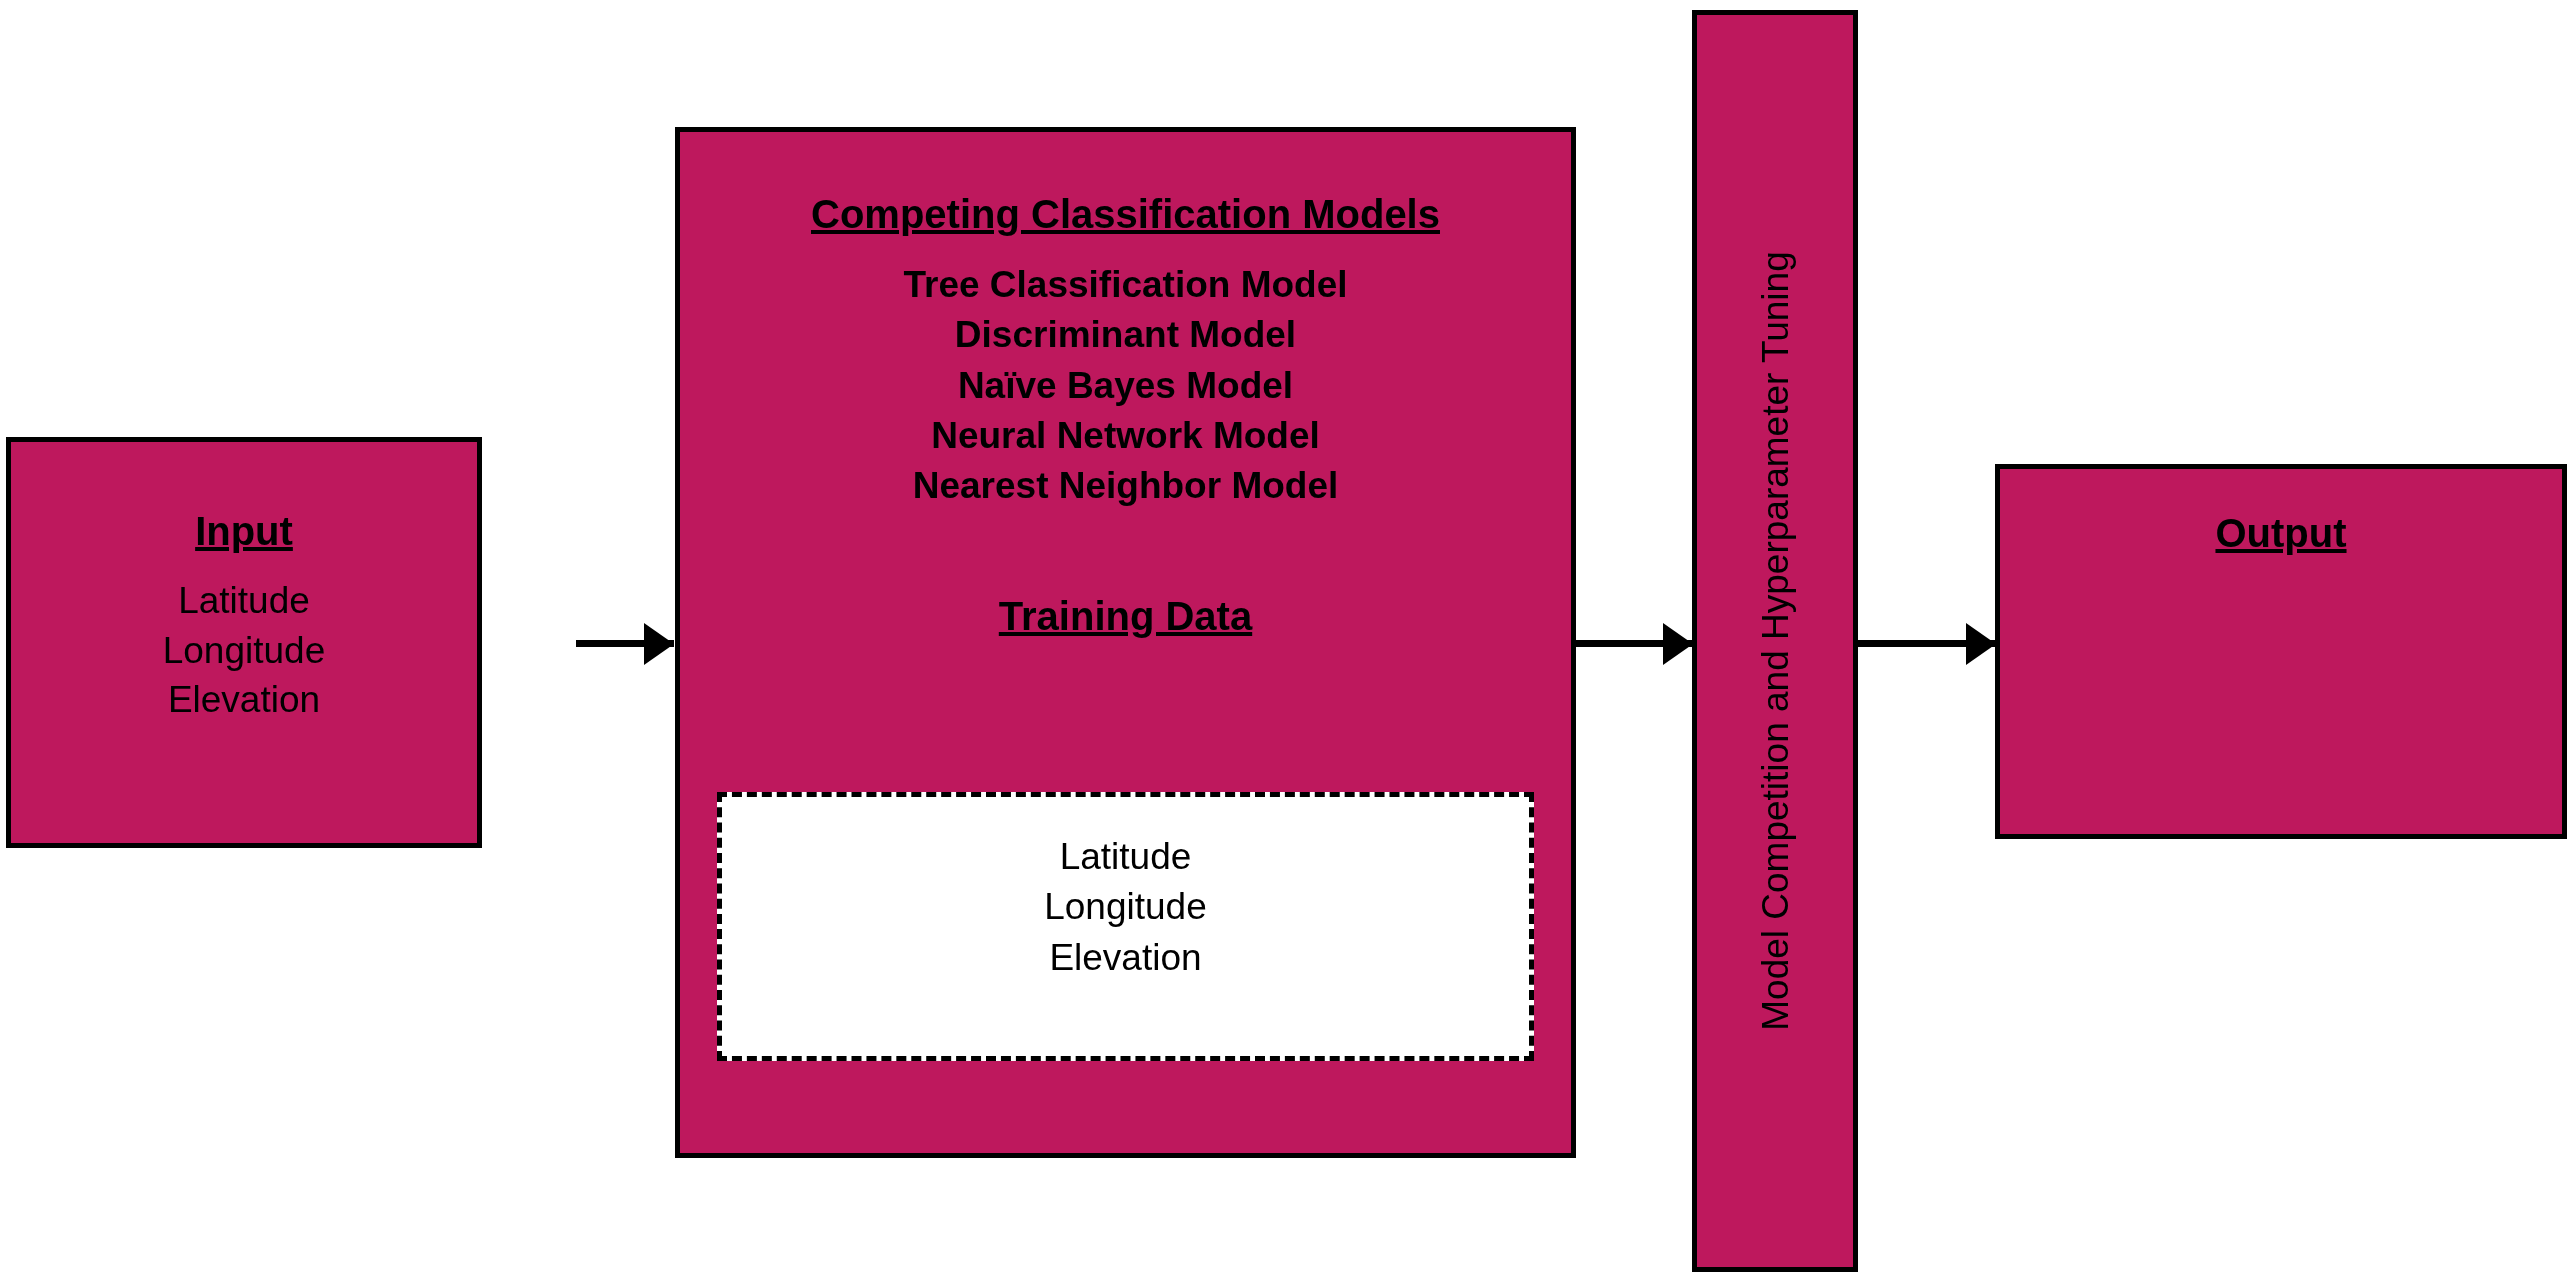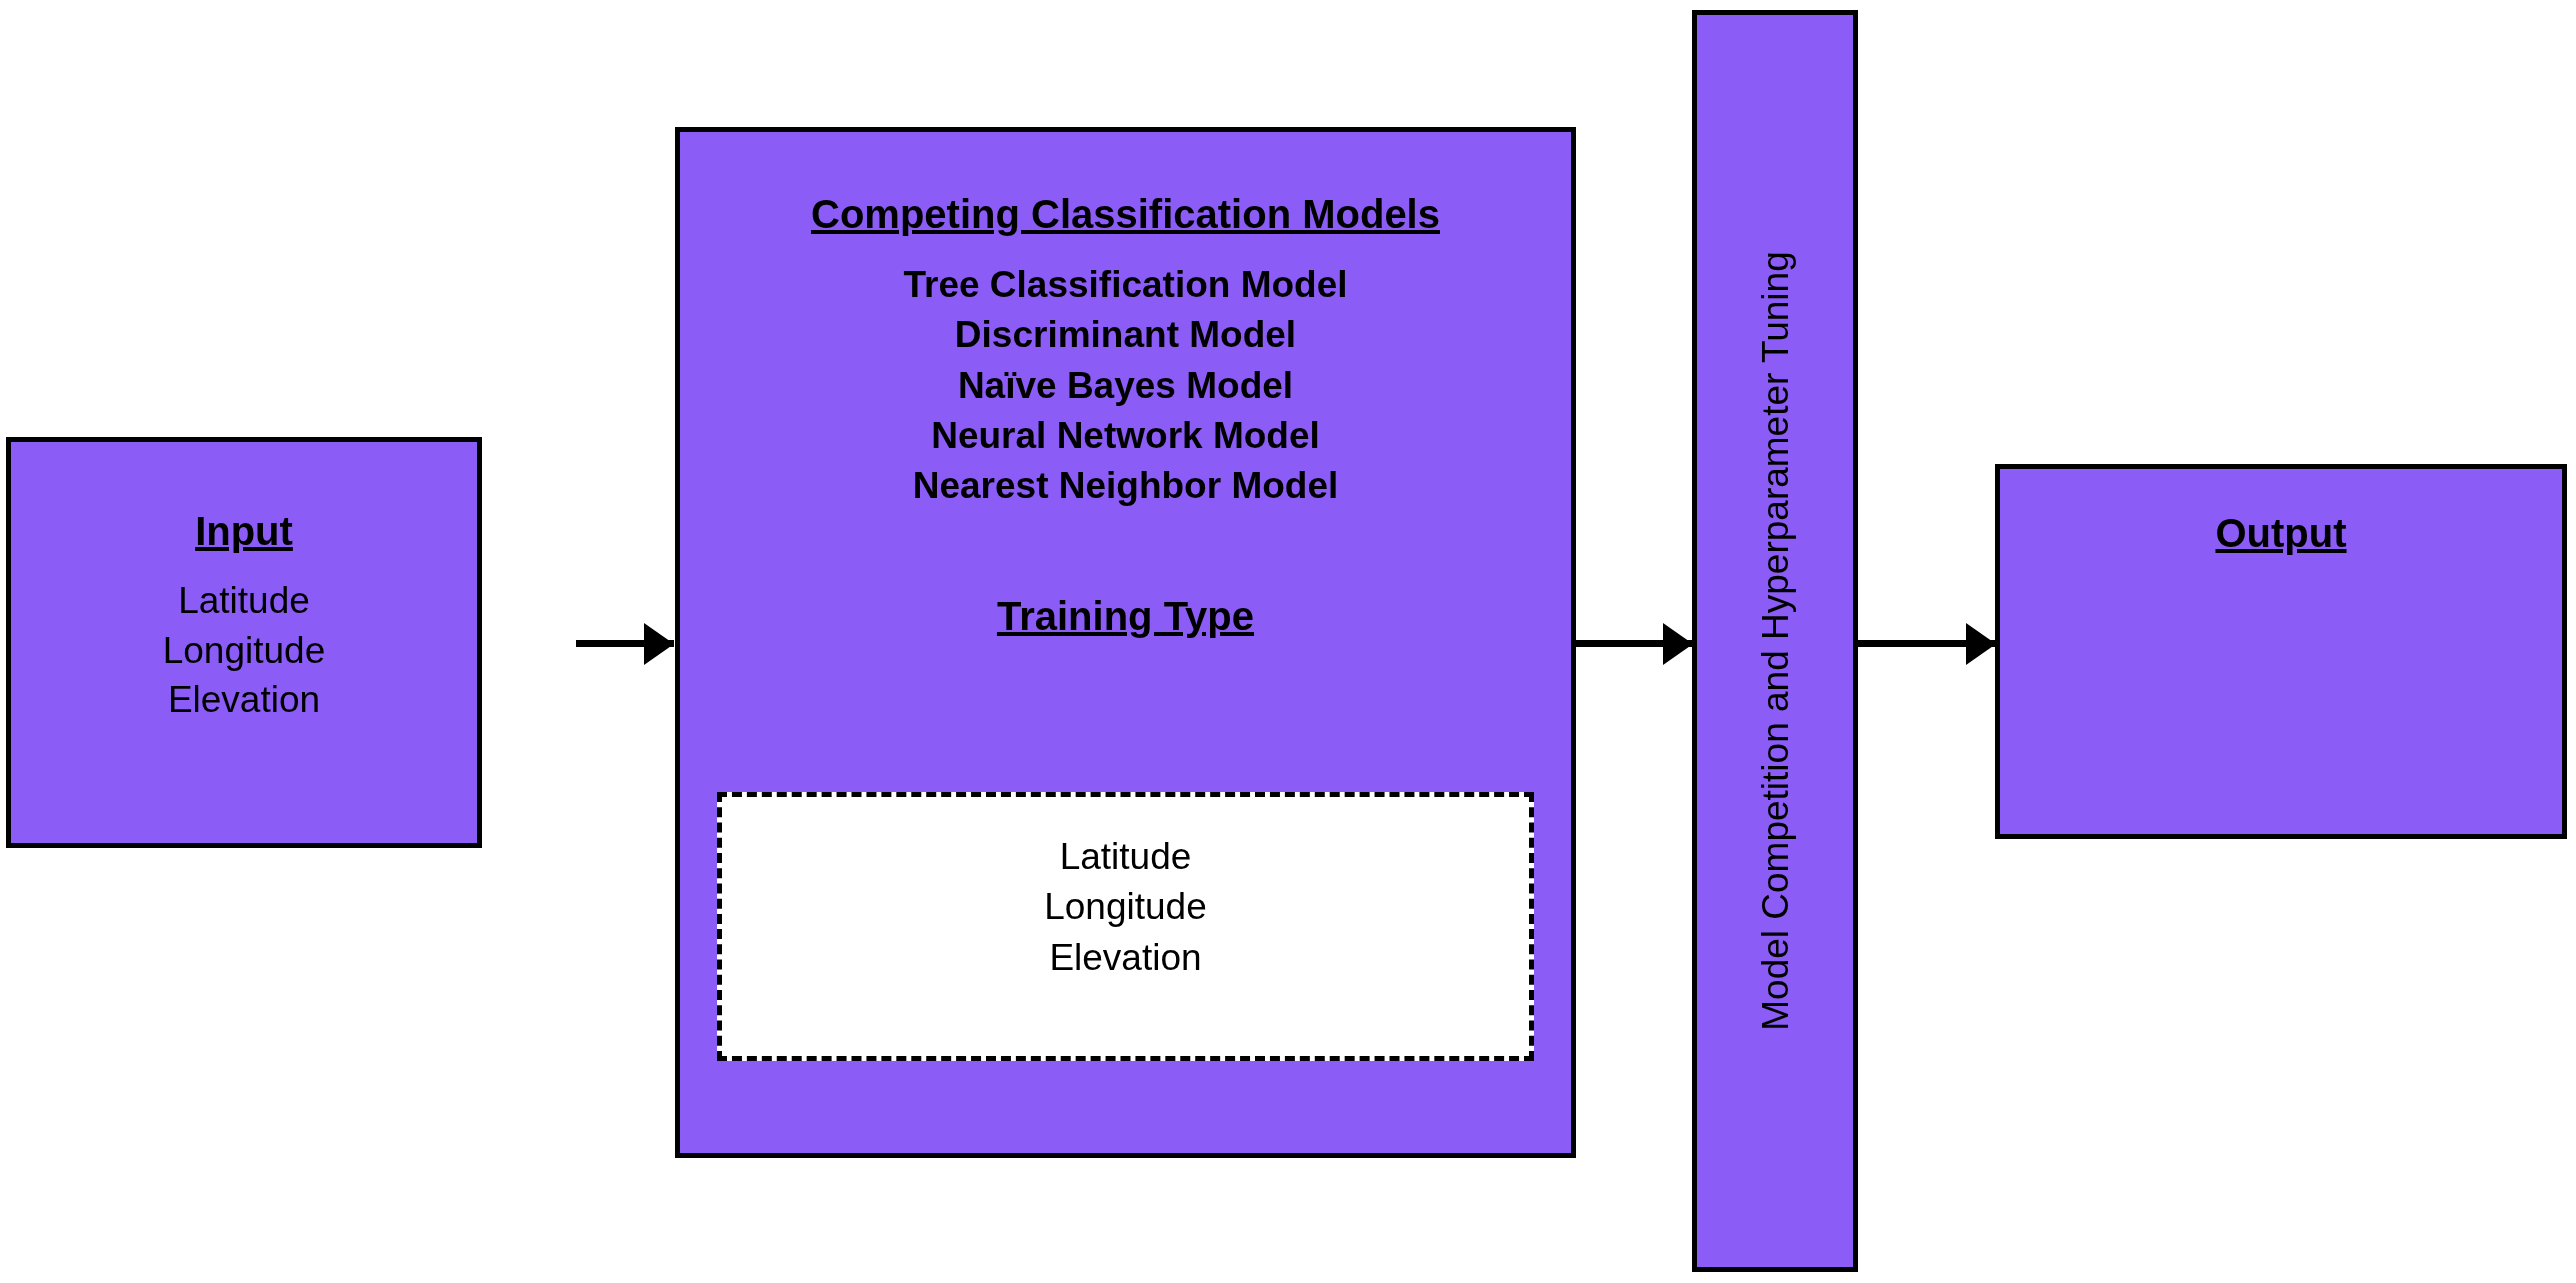--- a/index.html
+++ b/index.html
@@ -14,21 +14,21 @@
     background: #ffffff;
     font-family: "Liberation Sans", sans-serif;
     color: #000000;
     overflow: hidden;
   }
 
   
   .box {
     position: absolute;
     border: 5.2px solid #000000;
-    background: #8b5cf6;
+    background: #be185d;
     box-sizing: border-box;
   }
   .dashed-box {
     position: absolute;
     border: 5.2px dashed #000000;
     background: #ffffff;
     box-sizing: border-box;
   }
 
   
@@ -126,21 +126,21 @@
 
     <div class="stack" id="models-list">
       <div class="body-line">Tree Classification Model</div>
       <div class="body-line">Discriminant Model</div>
       <div class="body-line">Naïve Bayes Model</div>
       <div class="body-line">Neural Network Model</div>
       <div class="body-line">Nearest Neighbor Model</div>
     </div>
 
     <div class="stack" id="training-heading">
-      <span class="heading">Training Type</span>
+      <span class="heading">Training Data</span>
     </div>
 
     <div class="dashed-box" id="training-data-box" style="left:37px; top:660px; width:817px; height:269px;">
       <div class="stack" id="training-list">
         <div class="body-line">Latitude</div>
         <div class="body-line">Longitude</div>
         <div class="body-line">Elevation</div>
       </div>
     </div>
   </div>

